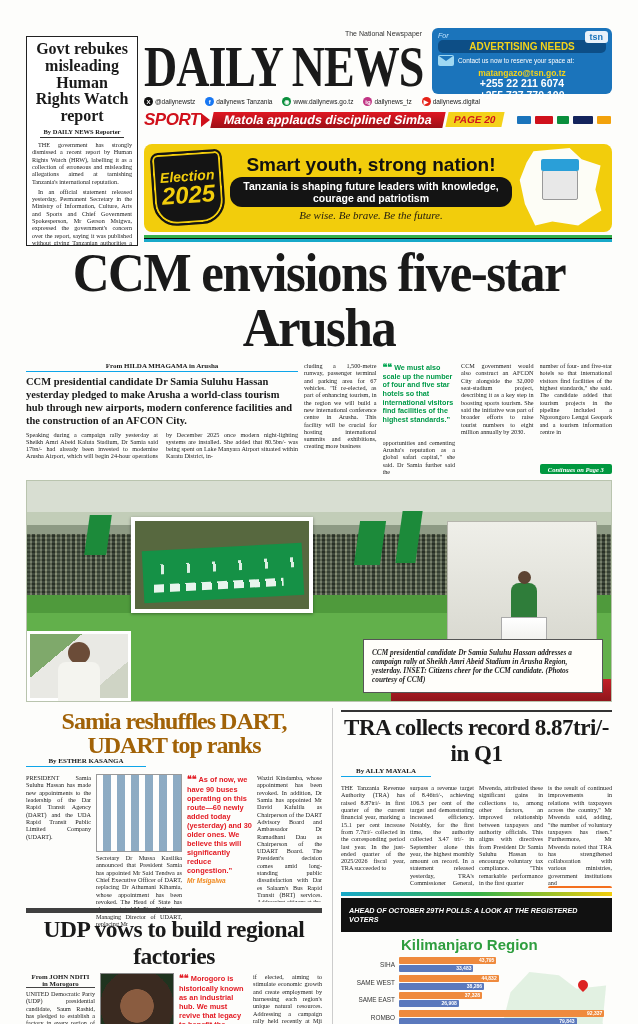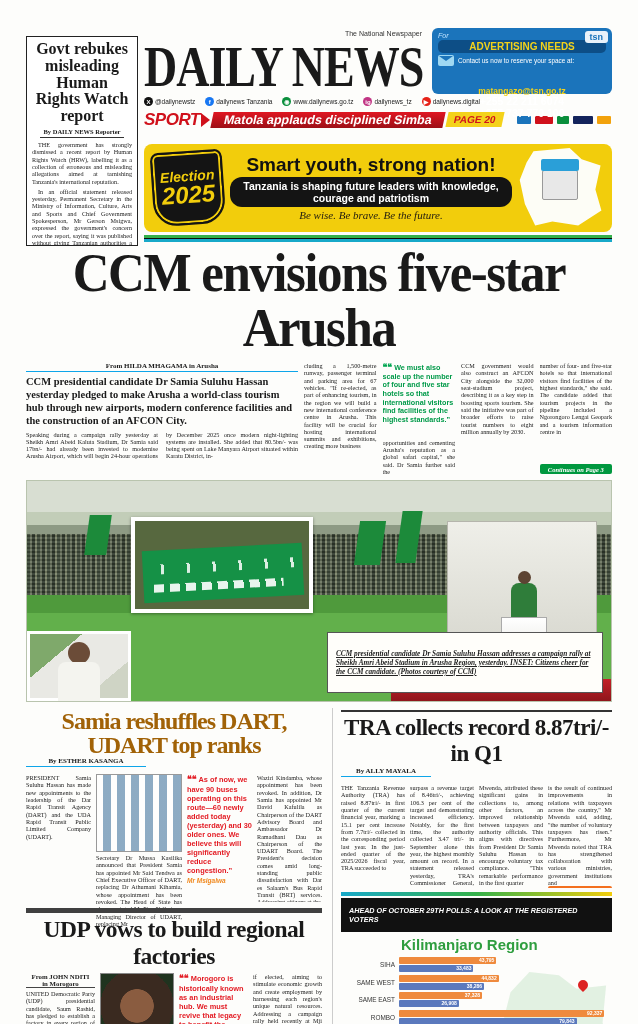--- a/index.html
+++ b/index.html
@@ -28,21 +28,21 @@
       font-family:"Liberation Sans",sans-serif;color:#fff;height:66px;}
   .ad .brand{position:absolute;right:4px;top:3px;background:#e9f2fa;color:#1b74bb;font-weight:bold;font-size:9px;
       padding:1px 5px;border-radius:3px;}
   .ad .for{font-style:italic;font-size:7px;color:#bfe3ff;}
   .ad .adtitle{background:#0d4e86;color:#f4d21a;font-weight:bold;font-size:10px;text-align:center;border-radius:5px;
       padding:1px 0;margin:1px 0 2px;}
   .ad .contact{display:flex;align-items:center;gap:4px;}
   .env{width:16px;height:11px;background:#9fd8f2;border-radius:2px;position:relative;flex:none;}
   .env:before{content:"";position:absolute;left:1px;top:1px;border-left:7px solid transparent;border-right:7px solid transparent;border-top:5px solid #1b74bb;}
   .ad .ctext{font-size:6.4px;line-height:1.1;}
-  .ad .email{color:#f4d21a;font-weight:bold;font-size:8.5px;text-align:center;margin-top:20px;}
+  .ad .email{color:#f4d21a;font-weight:bold;font-size:8.5px;text-align:center;margin-top:2px;}
   .ad .phone{font-weight:bold;font-size:10.5px;text-align:center;line-height:1.1;}
   .issnline{display:flex;gap:7px;font-size:7px;font-weight:bold;margin-top:4px;white-space:nowrap;align-items:center;}
   .avatar{width:24px;height:24px;border-radius:50%;background:radial-gradient(circle at 35% 30%,#8a6a52,#4a3426);border:1px solid #ccc;margin:-8px 0;}
   .socrow{display:flex;gap:10px;align-items:center;font-family:"Liberation Sans",sans-serif;font-size:6.5px;margin-top:3px;}
   .soc{display:flex;align-items:center;gap:2px;}
   .soc .ic{width:9px;height:9px;border-radius:50%;color:#fff;font-size:6px;font-weight:bold;display:flex;align-items:center;justify-content:center;flex:none;}
   .ic.x{background:#111;} .ic.fb{background:#1877f2;} .ic.gl{background:#0a8f3c;} .ic.ig{background:#c13584;} .ic.yt{background:#e62117;}
   .sportrow{display:flex;align-items:center;margin-top:3px;height:21px;}
   .sportlogo{color:#d0111b;font-family:"Liberation Sans",sans-serif;font-weight:bold;font-style:italic;font-size:17px;letter-spacing:-0.5px;}
   .sportarrow{width:0;height:0;border-left:9px solid #d0111b;border-top:7px solid transparent;border-bottom:7px solid transparent;margin:0 2px 0 1px;}
@@ -98,22 +98,22 @@
   .speaker{position:absolute;right:74px;bottom:78px;width:26px;height:40px;background:#2f7d3a;border-radius:8px 8px 0 0;}
   .speaker:before{content:"";position:absolute;left:7px;top:-12px;width:13px;height:13px;border-radius:50%;background:#5d4433;}
   .carpet{position:absolute;right:0;bottom:0;width:220px;height:22px;background:linear-gradient(#c32028,#8f151b);}
   .inset-big{position:absolute;left:104px;top:36px;width:182px;height:96px;background:#57683f;border:4px solid #fff;box-shadow:0 1px 3px rgba(0,0,0,.4);}
   .banner-green{position:absolute;left:8px;top:26px;width:160px;height:52px;background:#159146;transform:rotate(-3deg);
      background-image:repeating-linear-gradient(90deg,transparent 0 12px,rgba(255,255,255,.85) 12px 15px,transparent 15px 26px);background-size:100% 10px;background-position:6px 14px;background-repeat:no-repeat;}
   .banner-green:after{content:"";position:absolute;left:10px;bottom:10px;width:130px;height:8px;background:repeating-linear-gradient(90deg,rgba(255,255,255,.9) 0 10px,transparent 10px 16px);}
   .inset-sm{position:absolute;left:0;bottom:0;width:104px;height:70px;border:3px solid #fff;background:linear-gradient(140deg,#7fa96b 0 30%,#e9e9e4 30% 75%,#cfd4c5 75%);}
   .inset-sm:before{content:"";position:absolute;left:38px;top:8px;width:22px;height:22px;border-radius:50%;background:#6b4c38;}
   .inset-sm:after{content:"";position:absolute;left:28px;top:28px;width:42px;height:40px;border-radius:8px 8px 0 0;background:#f4f4ef;}
-  .caption{position:absolute;right:8px;bottom:8px;width:276px;background:#fffefa;border:1px solid #555;padding:16px 8px;
-           font-size:7.3px;font-style:italic;font-weight:bold;line-height:1.25;color:#222;text-decoration:underline;}
+  .caption{position:absolute;right:8px;bottom:8px;width:240px;background:#fffefa;border:1px solid #555;padding:8px 8px;
+           font-size:7.3px;font-style:italic;font-weight:bold;line-height:1.25;color:#222;}
 
   
   .bgrid{display:flex;gap:10px;margin-top:6px;height:396px;}
   .bleft{width:296px;flex:none;display:flex;flex-direction:column;}
   .bright{flex:1;display:flex;flex-direction:column;border-left:1px solid #ccc;padding-left:8px;}
 
   .darthead{color:#a16207;font-size:24px;font-weight:bold;line-height:0.98;text-align:center;letter-spacing:-1px;margin-top:2px;}
   .dartrow{display:flex;gap:5px;margin-top:4px;height:128px;}
   .dcol{flex:1;overflow:hidden;display:flex;flex-direction:column;}
   .buspic{width:86px;flex:none;}

